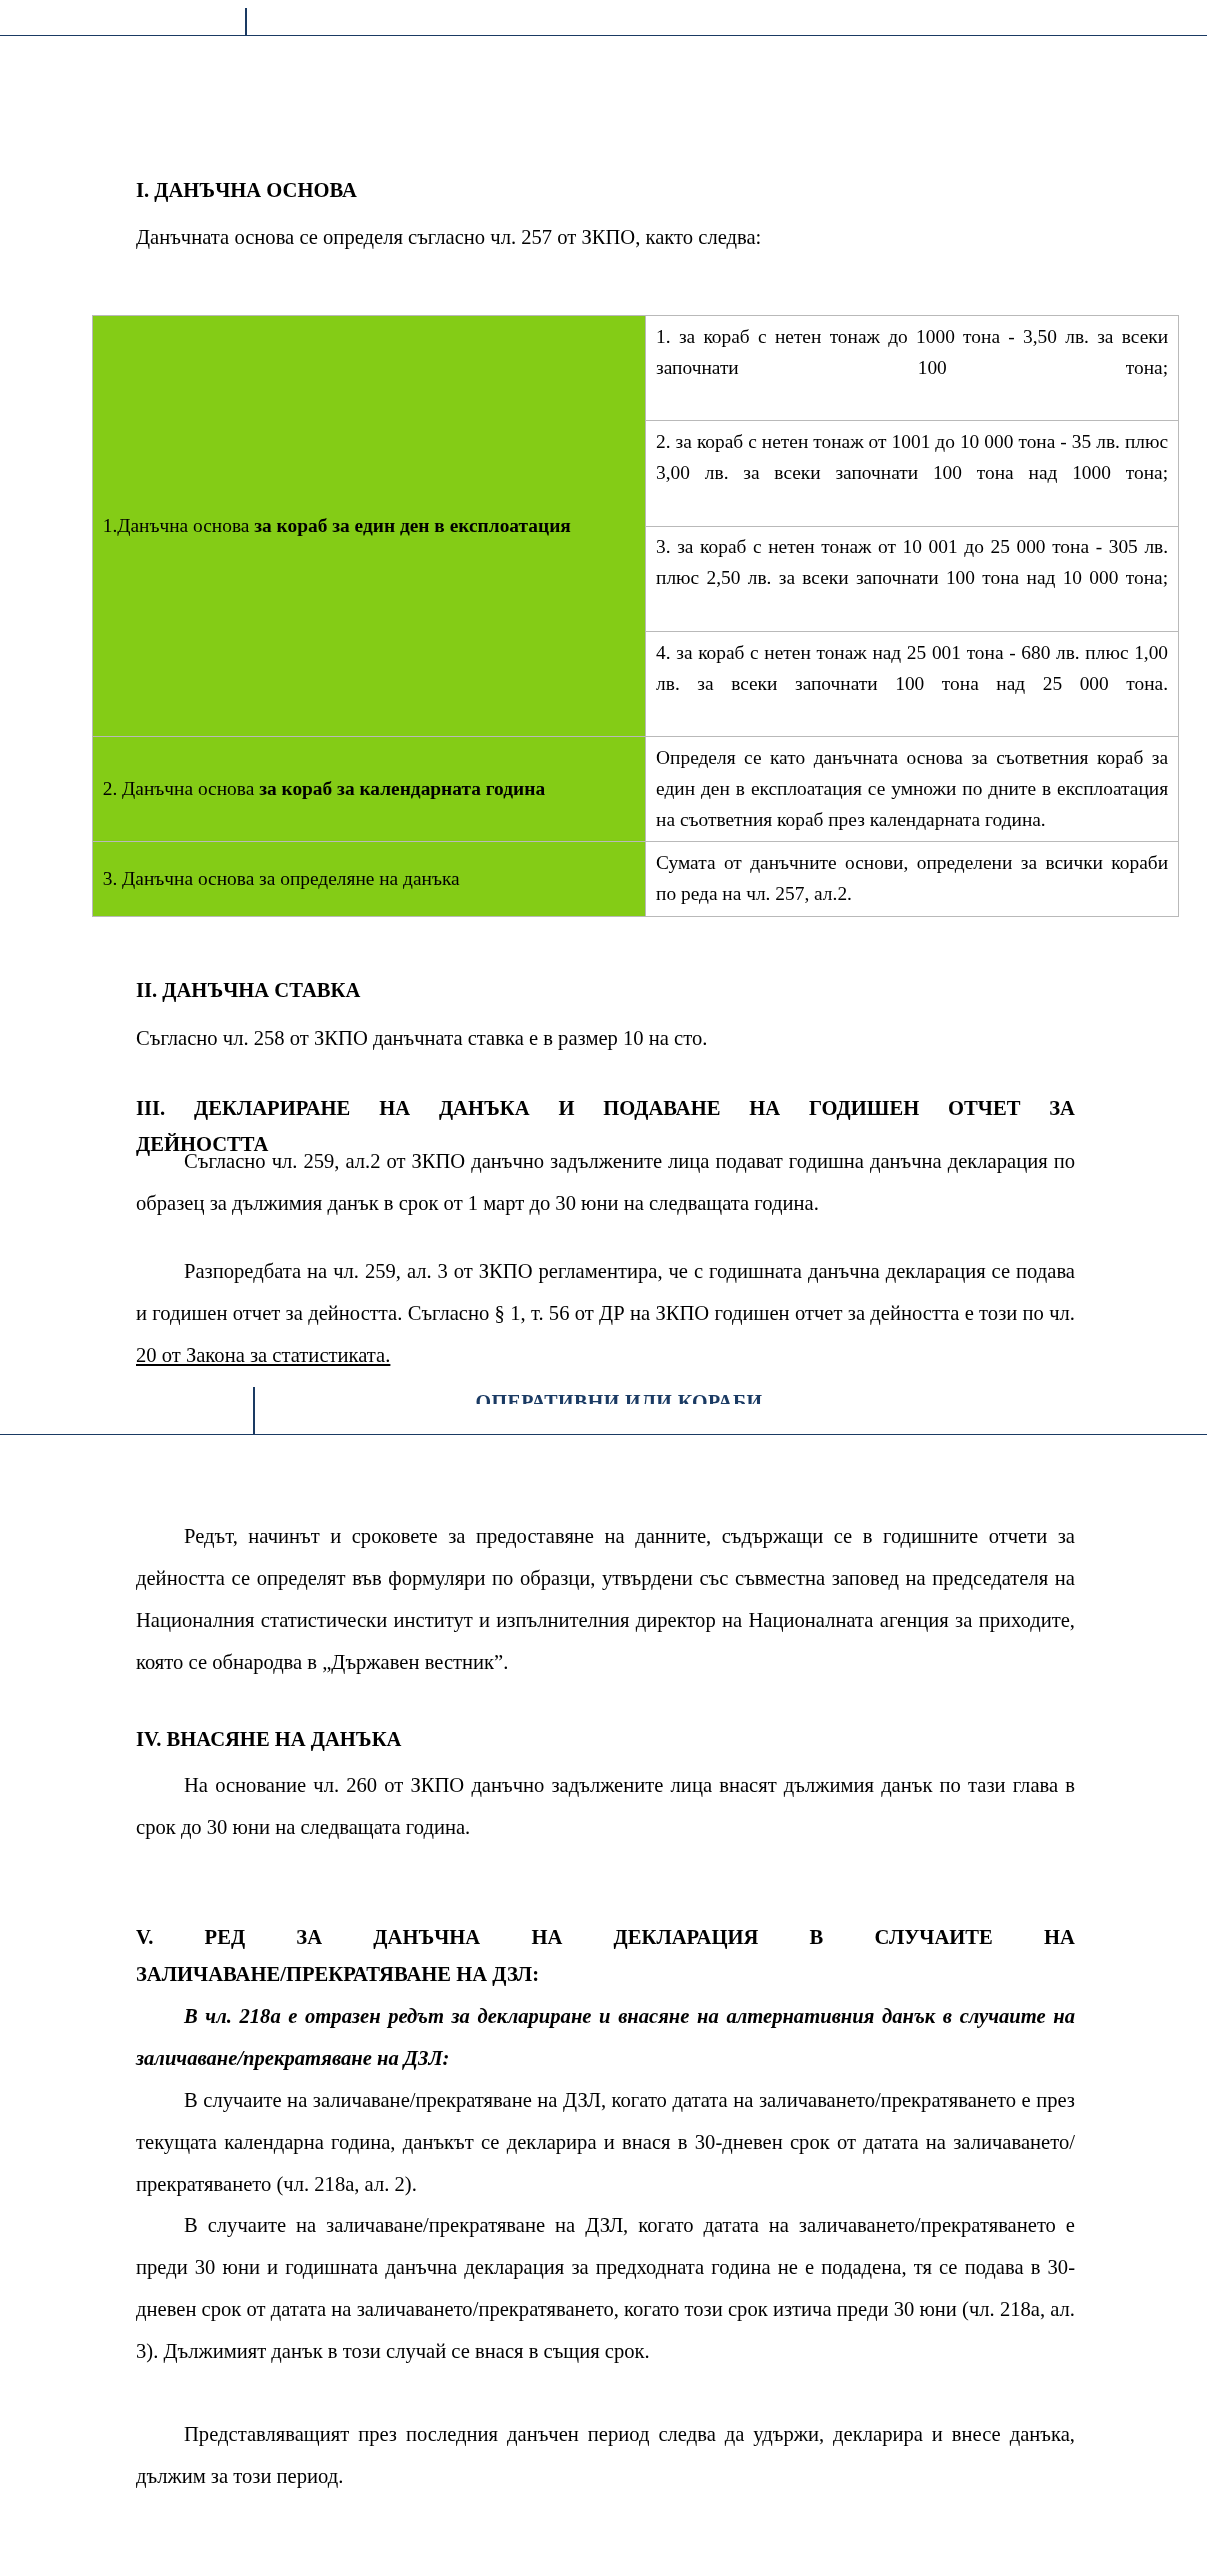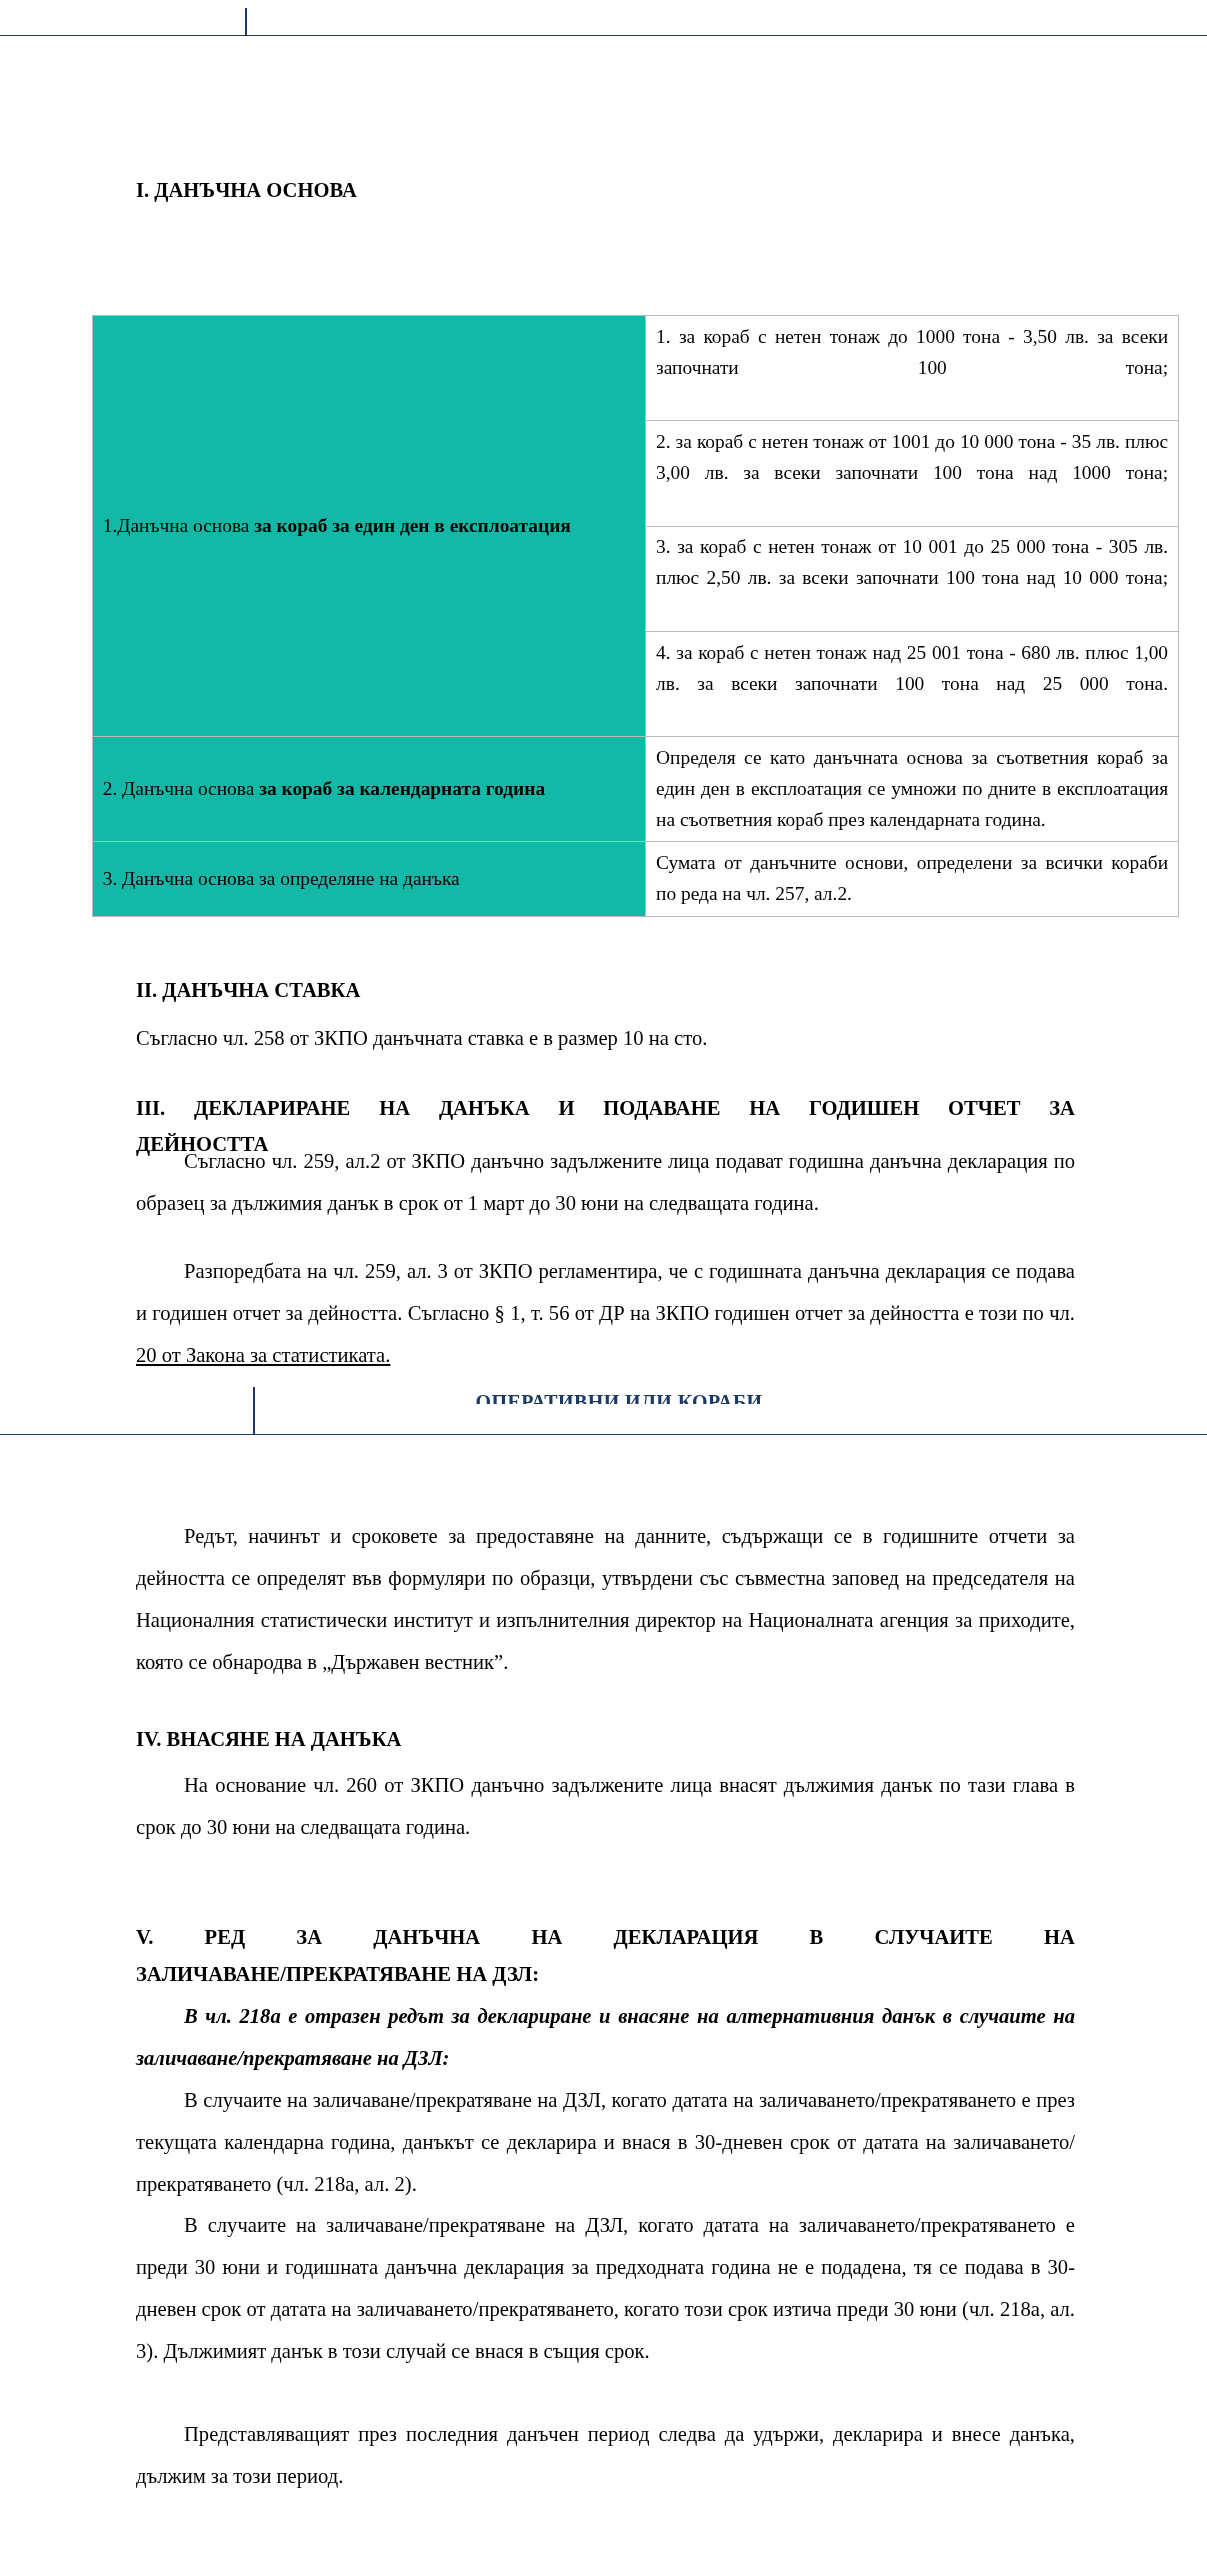--- a/index.html
+++ b/index.html
@@ -98,21 +98,21 @@
   table.basis td {
     border: 0.8px solid #b9b9b9;
     vertical-align: middle;
     padding: 4.8px 9.7px 6.5px 9.7px;
     font-size: 19.4px;
     line-height: 31px;
     text-align: justify;
   }
   table.basis td.lbl {
     width: 533px;
-    background: #14b8a6;
+    background: #84cc16;
     vertical-align: middle;
   }
   table.basis td.val {
     width: 512px;
     background: #ffffff;
     vertical-align: middle;
   }
   table.basis td.val.j::after {
     content: "";
     display: inline-block;
@@ -124,20 +124,21 @@
 </head>
 <body>
 
 <div class="page">
 
   <div class="break-band" style="top:27px;"></div>
   <div class="break-tick" style="left:245px; top:0px; height:27.4px;"></div>
 
   <div class="heading" style="top:164px;">I. ДАНЪЧНА ОСНОВА</div>
 
+  <div class="tx" style="top:208px;">Данъчната основа се определя съгласно чл. 257 от ЗКПО, както следва:</div>
 
   <div class="tbl-wrap">
     <table class="basis">
       <tbody>
         <tr>
           <td class="lbl" rowspan="4">
             <span>1.Данъчна основа </span><b>за кораб за един ден в експлоатация</b>
           </td>
           <td class="val j">1. за кораб с нетен тонаж до 1000 тона - 3,50 лв. за всеки започнати 100 тона;</td>
         </tr>

